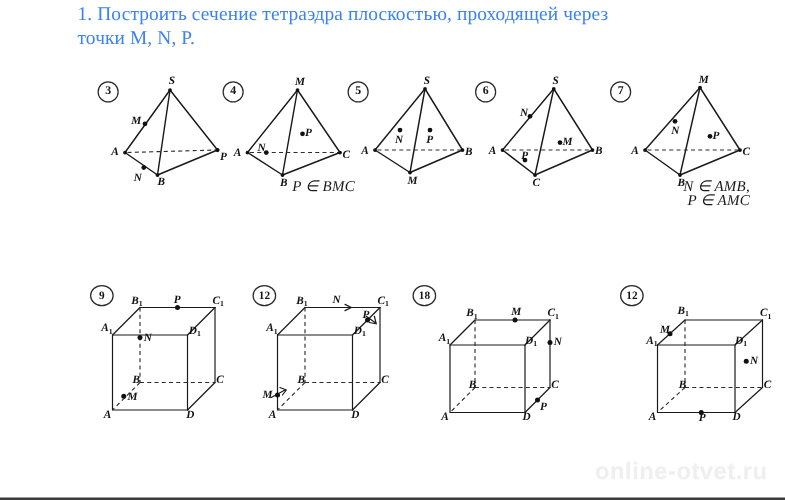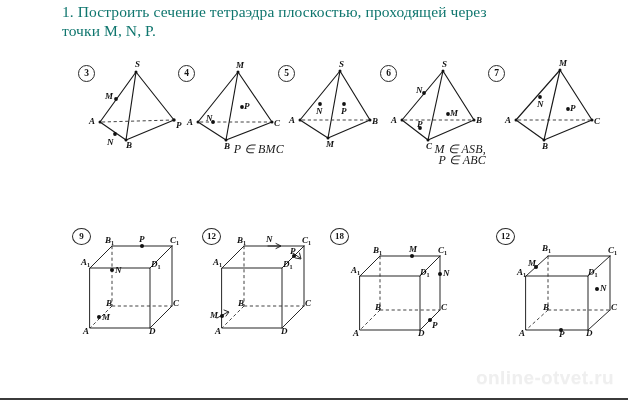--- a/index.html
+++ b/index.html
@@ -15,21 +15,21 @@
     background: #ffffff;
     overflow: hidden;
     font-family: "Liberation Serif", serif;
     color: #1b1b1b;
   }
   .task-heading {
     position: absolute;
     font-family: "Liberation Serif", serif;
     font-size: 15.5px;
     line-height: 19px;
-    color: #0f766e;
+    color: #3b82f6;
     letter-spacing: 0.1px;
   }
   #heading-1 { left: 62px; top: 2px; width: 460px; }
   #heading-2 { left: 60px; top: 182px; width: 470px; }
 
   .fig {
     position: absolute;
   }
   .fig svg { display: block; overflow: visible; }
 
@@ -207,22 +207,20 @@
       <circle class="dot-pt" cx="48" cy="78" r="1.5"></circle>
       <circle class="dot-pt" cx="94" cy="58" r="1.5"></circle>
     </svg>
     <div class="vlabel" style="left:62px; top:-2px;">S</div>
     <div class="vlabel" style="left:11px; top:54px;">A</div>
     <div class="vlabel" style="left:96px; top:54px;">B</div>
     <div class="vlabel" style="left:46px; top:80px;">C</div>
     <div class="vlabel" style="left:36px; top:24px;">N</div>
     <div class="vlabel" style="left:70px; top:47px;">M</div>
     <div class="vlabel" style="left:37px; top:58px;">P</div>
-    <div class="caption" style="left:6px; top:82px; width:100px;">M ∈ ASB,
-P ∈ ABC</div>
   </div>
 
   <div class="fig" id="fig7" style="left:488px; top:62px; width:118px; height:100px;">
     <div class="badge-num" style="left:0px; top:3px;">7</div>
     <svg width="118" height="100" viewBox="0 0 118 100">
 
       <path class="solid-edge" d="M 72 8 L 28 58"></path>
       <path class="solid-edge" d="M 72 8 L 56 78"></path>
       <path class="solid-edge" d="M 72 8 L 104 58"></path>
       <path class="solid-edge" d="M 28 58 L 56 78"></path>
@@ -234,20 +232,22 @@
       <circle class="dot-pt" cx="28" cy="58" r="1.5"></circle>
       <circle class="dot-pt" cx="56" cy="78" r="1.5"></circle>
       <circle class="dot-pt" cx="104" cy="58" r="1.5"></circle>
     </svg>
     <div class="vlabel" style="left:71px; top:-3px;">M</div>
     <div class="vlabel" style="left:17px; top:54px;">A</div>
     <div class="vlabel" style="left:106px; top:55px;">C</div>
     <div class="vlabel" style="left:54px; top:80px;">B</div>
     <div class="vlabel" style="left:49px; top:38px;">N</div>
     <div class="vlabel" style="left:82px; top:42px;">P</div>
+    <div class="caption" style="left:6px; top:82px; width:106px;">N ∈ AMB,
+P ∈ AMC</div>
   </div>
 
 
   <div class="fig" id="fig9" style="left:72px; top:228px; width:126px; height:108px;">
     <div class="badge-num wide" style="left:0px; top:0px;">9</div>
     <svg width="126" height="108" viewBox="0 0 126 108">
 
       <path class="thin-edge" d="M 18 40 L 78 40 L 78 100 L 18 100 Z"></path>
       <path class="thin-edge" d="M 40 18 L 100 18"></path>
       <path class="thin-edge" d="M 100 18 L 100 78"></path>

